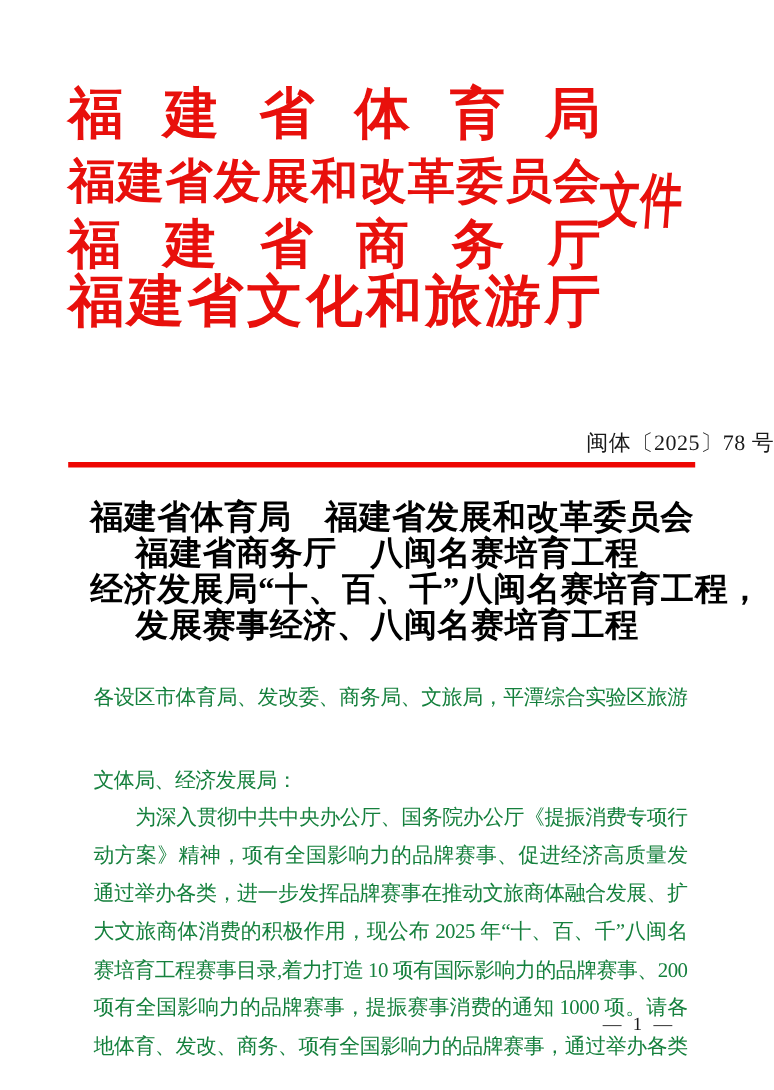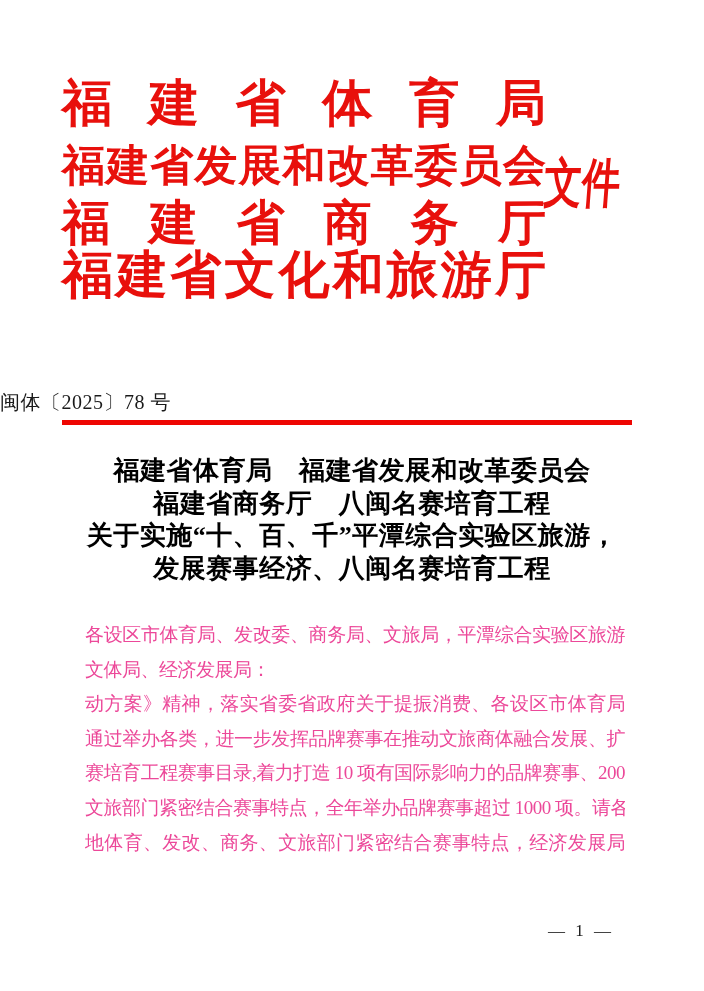--- a/index.html
+++ b/index.html
@@ -28,42 +28,42 @@
   .doc-label {
     position: absolute; left: 546px; top: 157px;
     color: #e8100c; font-weight: 700; font-size: 53px;
     line-height: 1; white-space: nowrap;
     transform: scaleX(0.72) skewX(-6deg);
     transform-origin: left top;
   }
   
   .doc-number {
     position: absolute; left: 0; top: 389px; width: 704px;
-    text-align: left; color: #1a1a1a;
-    font-size: 20px; letter-spacing: 0.5px;
+    text-align: right; color: #1a1a1a;
+    font-size: 20px; letter-spacing: 0.5px; padding-left: 33px;
   }
   .red-rule {
     position: absolute; left: 62px; top: 420px;
     width: 570px; height: 5px; background: #ee0602;
   }
   
   .title-block {
     position: absolute; left: 82px; top: 455px; width: 540px;
     text-align: center; color: #000;
-    font-weight: 700; font-size: 26px; line-height: 32.5px;
+    font-weight: 700; font-size: 30px; line-height: 32.5px;
     letter-spacing: 0.5px; white-space: nowrap;
   }
   
   .body-block {
     position: absolute; left: 85px; top: 618px; width: 540px;
-    color: #ec4899; font-size: 19px; line-height: 34.6px;
+    color: #15803d; font-size: 19px; line-height: 34.6px;
     letter-spacing: -0.5px;
   }
   .bline { text-align: justify; text-align-last: justify; white-space: nowrap; overflow: hidden; }
-  .bline.no-stretch { text-align: left; text-align-last: left; }
+  .bline.no-stretch { text-align: left; text-align-last: left; margin-top: 40px; }
   .bline.indent { text-indent: 38px; }
   
   .page-number {
     position: absolute; top: 921px; left: 548px;
     color: #1a1a1a; font-size: 17px; letter-spacing: 3px;
     white-space: nowrap;
   }
 </style>
 </head>
 <body>
@@ -112,29 +112,31 @@
     </div>
   <div class="doc-label">文件</div>
 
   <div class="doc-number">闽体〔2025〕78 号</div>
 
   <div class="red-rule"></div>
 
   <div class="title-block">
     <div>福建省体育局　福建省发展和改革委员会</div>
     <div>福建省商务厅　八闽名赛培育工程</div>
-    <div>关于实施“十、百、千”平潭综合实验区旅游，</div>
+    <div>经济发展局“十、百、千”八闽名赛培育工程，</div>
     <div>发展赛事经济、八闽名赛培育工程</div>
   </div>
 
   <div class="body-block">
     <div class="bline">各设区市体育局、发改委、商务局、文旅局，平潭综合实验区旅游</div>
     <div class="bline no-stretch">文体局、经济发展局：</div>
-    <div class="bline">动方案》精神，落实省委省政府关于提振消费、各设区市体育局</div>
+    <div class="bline indent">为深入贯彻中共中央办公厅、国务院办公厅《提振消费专项行</div>
+    <div class="bline">动方案》精神，项有全国影响力的品牌赛事、促进经济高质量发</div>
     <div class="bline">通过举办各类，进一步发挥品牌赛事在推动文旅商体融合发展、扩</div>
+    <div class="bline">大文旅商体消费的积极作用，现公布 2025 年“十、百、千”八闽名</div>
     <div class="bline">赛培育工程赛事目录,着力打造 10 项有国际影响力的品牌赛事、200</div>
-    <div class="bline">文旅部门紧密结合赛事特点，全年举办品牌赛事超过 1000 项。请各</div>
-    <div class="bline">地体育、发改、商务、文旅部门紧密结合赛事特点，经济发展局</div>
+    <div class="bline">项有全国影响力的品牌赛事，提振赛事消费的通知 1000 项。请各</div>
+    <div class="bline">地体育、发改、商务、项有全国影响力的品牌赛事，通过举办各类</div>
   </div>
 
   <div class="page-number">— 1 —</div>
 
 </div>
 
 </body></html>

